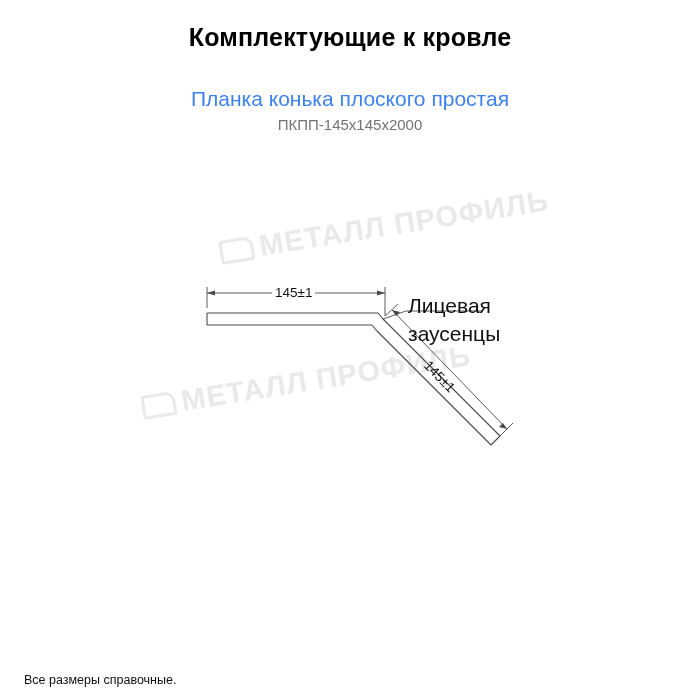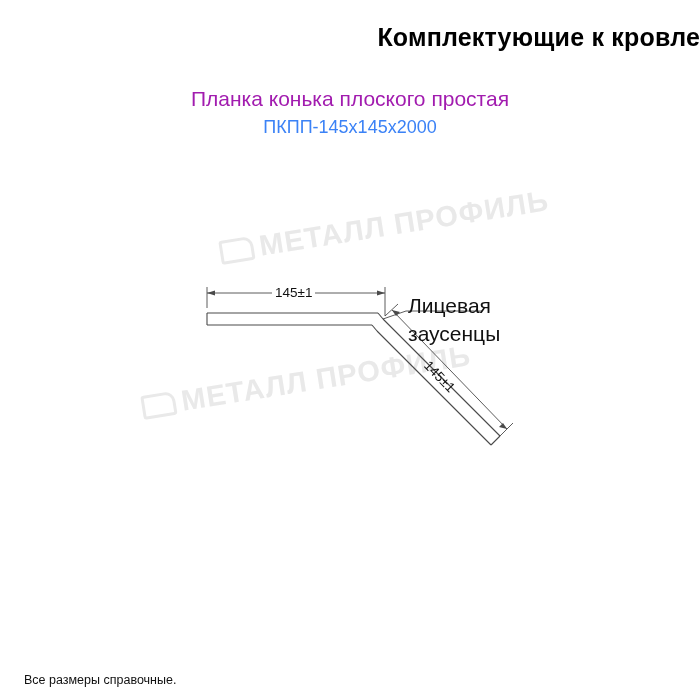--- a/index.html
+++ b/index.html
@@ -17,45 +17,45 @@
   }
   .page {
     position: absolute;
     inset: 0;
   }
   .title-block {
     position: absolute;
     top: 22px;
     left: 0;
     width: 700px;
-    text-align: right;
+    text-align: center;
   }
   .main-title {
     font-size: 25px;
     font-weight: bold;
     letter-spacing: 0.2px;
     color: #000;
     line-height: 1.25;
   }
   .subtitle-block {
     position: absolute;
     top: 84px;
     left: 0;
     width: 700px;
     text-align: center;
   }
   .sub-title {
     font-size: 21px;
-    color: #a21caf;
+    color: #3b82f6;
     line-height: 1.45;
     font-weight: normal;
   }
   .sub-code {
-    font-size: 18px;
-    color: #3b82f6;
+    font-size: 15px;
+    color: #737373;
     line-height: 1.45;
     font-weight: normal;
   }
   .drawing {
     position: absolute;
     top: 180px;
     left: 0;
     width: 680px;
     height: 330px;
   }

